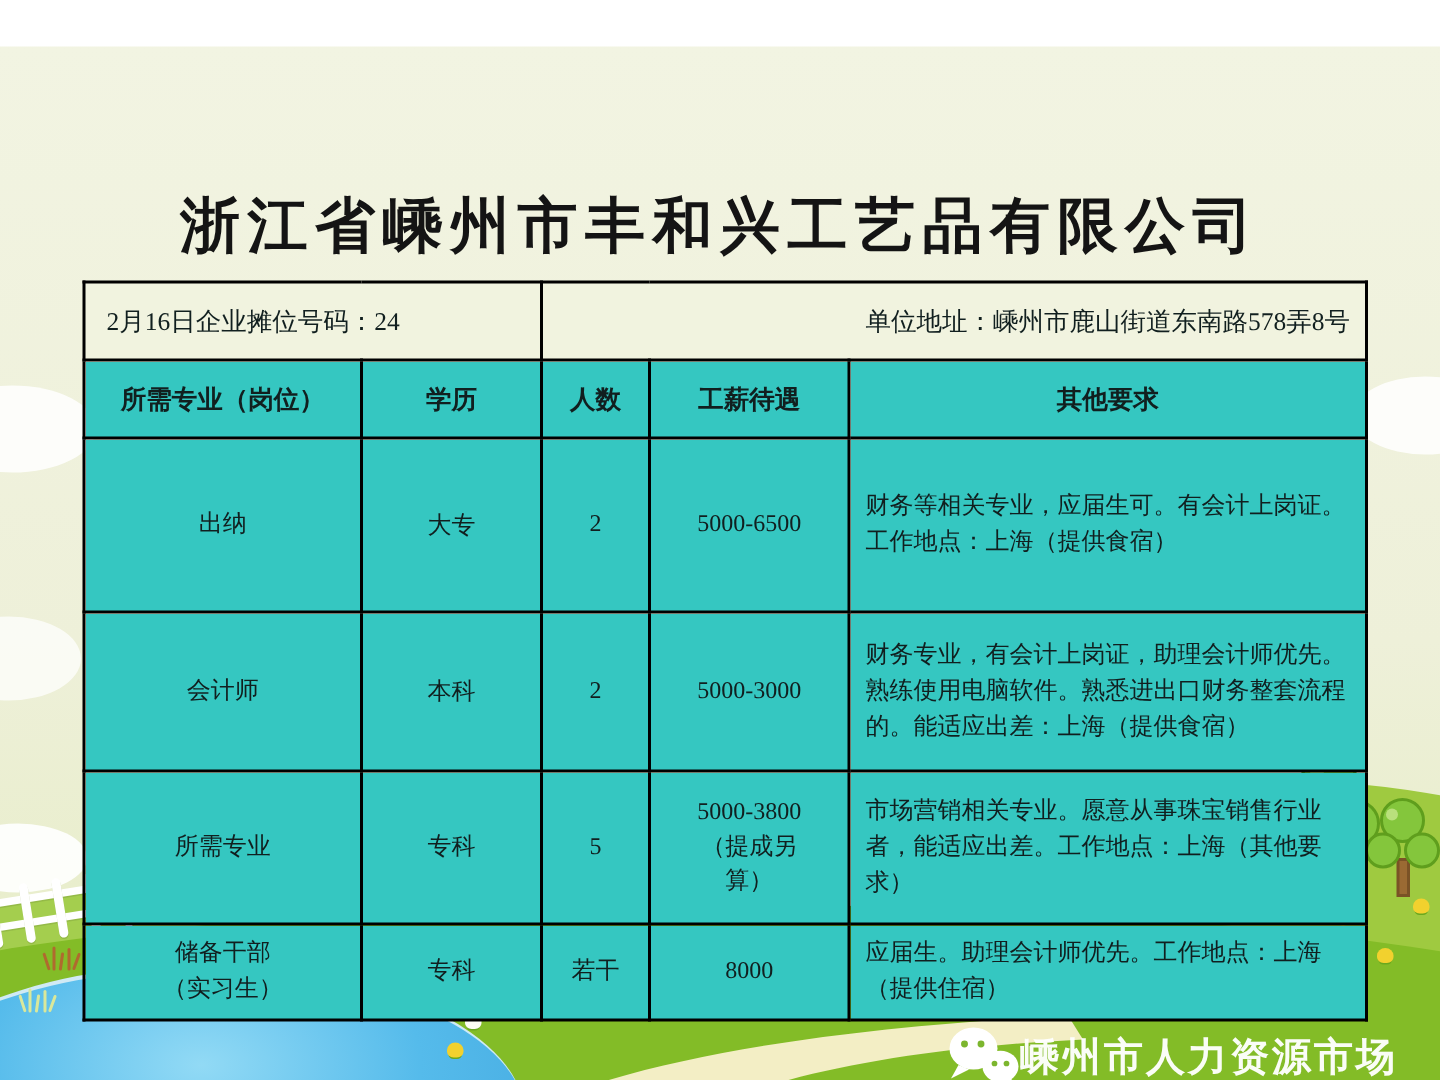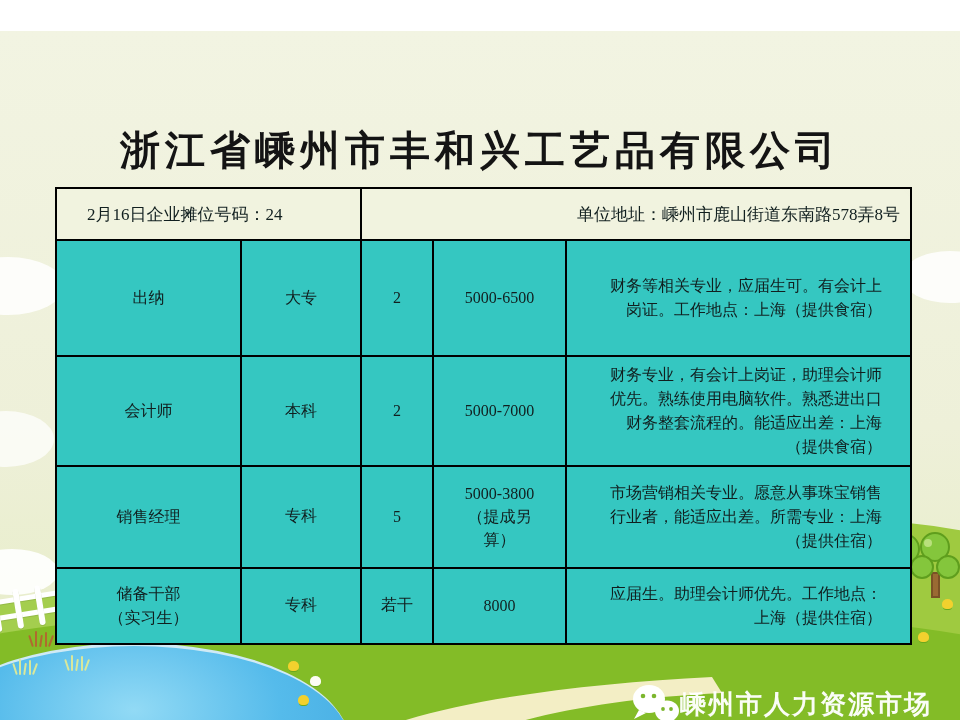--- a/index.html
+++ b/index.html
@@ -61,28 +61,28 @@
            font-family:"Liberation Serif", serif; font-weight:bold; font-size:40px;
            letter-spacing:5px; color:#141414; }
 
   
   .job-table { position:absolute; left:55px; top:156px; width:855px;
                border-collapse:collapse; table-layout:fixed;
                font-family:"Liberation Serif", serif; color:#111f1f; }
   .job-table td { border:2px solid #000; overflow:hidden; }
 
   .row-info td { background:#f1f3df; font-size:17px; }
-  .row-info .booth { text-align:left;  padding-left:30px; }
+  .row-info .booth { text-align:left;  padding-left:14px; }
   .row-info .addr  { text-align:right; padding-right:10px;border-radius:16px; }
 
   .row-head td { background:#35c7c1; font-family:"Liberation Sans", sans-serif;
                  font-weight:bold; font-size:17px; text-align:center; }
 
   .row-data td { background:#35c7c1; font-size:16px; text-align:center; vertical-align:middle; }
-  .row-data td.req { text-align:right; padding:6px 28px; line-height:1.5; }
+  .row-data td.req { text-align:left; padding:6px 10px; line-height:1.5; }
   .row-data td.pos { white-space:pre-line; line-height:1.5; }
   .row-data td.sal { padding:15px 20px; line-height:1.45; }
 
   
   .footer { position:absolute; right:28px; top:652px; display:flex; align-items:center;
             color:rgba(255,255,255,.96); font-weight:bold; font-size:26px;
             letter-spacing:2px; font-family:"Liberation Sans", sans-serif; }
 </style>
 </head>
 <body>
@@ -181,42 +181,49 @@
         <col style="width:120px">
         <col style="width:72px">
       <col style="width:133px">
         <col style="width:345px">
     </colgroup>
     <tbody>
       <tr class="row-info" style="height:52px">
         <td class="booth" colspan="2">2月16日企业摊位号码：24</td>
         <td class="addr" colspan="3">单位地址：嵊州市鹿山街道东南路578弄8号</td>
       </tr>
+      <tr class="row-head" style="height:52px">
+        <td>所需专业（岗位）</td>
+        <td>学历</td>
+        <td>人数</td>
+        <td>工薪待遇</td>
+        <td>其他要求</td>
+      </tr>
       <tr class="row-data" style="height:116px">
         <td class="pos">出纳</td>
         <td>大专</td>
         <td>2</td>
         <td class="sal">5000-6500</td>
         <td class="req">财务等相关专业，应届生可。有会计上岗证。工作地点：上海（提供食宿）</td>
       </tr>
       <tr class="row-data" style="height:106px">
         <td class="pos">会计师</td>
         <td>本科</td>
         <td>2</td>
-        <td class="sal">5000-7000</td>
+        <td class="sal">5000-3000</td>
         <td class="req">财务专业，有会计上岗证，助理会计师优先。熟练使用电脑软件。熟悉进出口财务整套流程的。能适应出差：上海（提供食宿）</td>
       </tr>
       <tr class="row-data" style="height:86px">
-        <td class="pos">销售经理</td>
+        <td class="pos">所需专业</td>
         <td>专科</td>
         <td>5</td>
         <td class="sal">5000-3800（提成另算）</td>
-        <td class="req">市场营销相关专业。愿意从事珠宝销售行业者，能适应出差。所需专业：上海（提供住宿）</td>
-      </tr>
-      <tr class="row-data" style="height:76px">
+        <td class="req">市场营销相关专业。愿意从事珠宝销售行业者，能适应出差。工作地点：上海（其他要求）</td>
+      </tr>
+      <tr class="row-data" style="height:64px">
         <td class="pos">储备干部
 （实习生）</td>
         <td>专科</td>
         <td>若干</td>
         <td class="sal">8000</td>
         <td class="req">应届生。助理会计师优先。工作地点：上海（提供住宿）</td>
       </tr>
     </tbody>
   </table>
 

